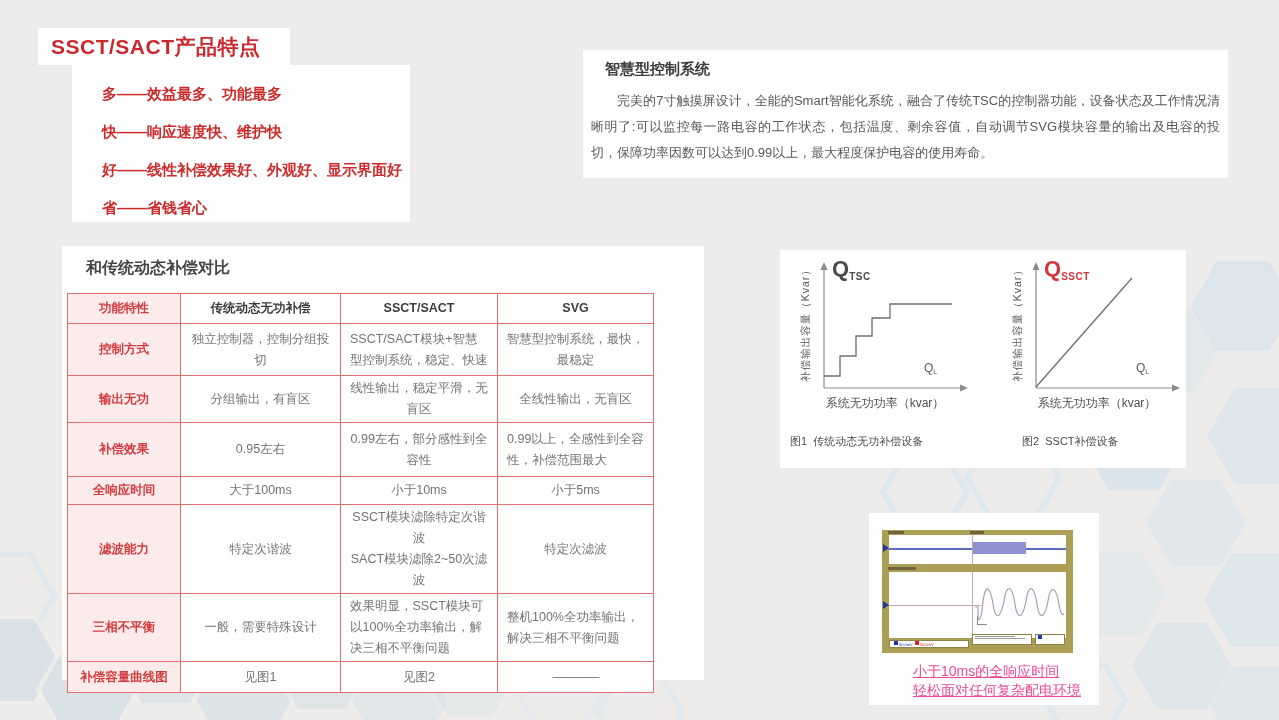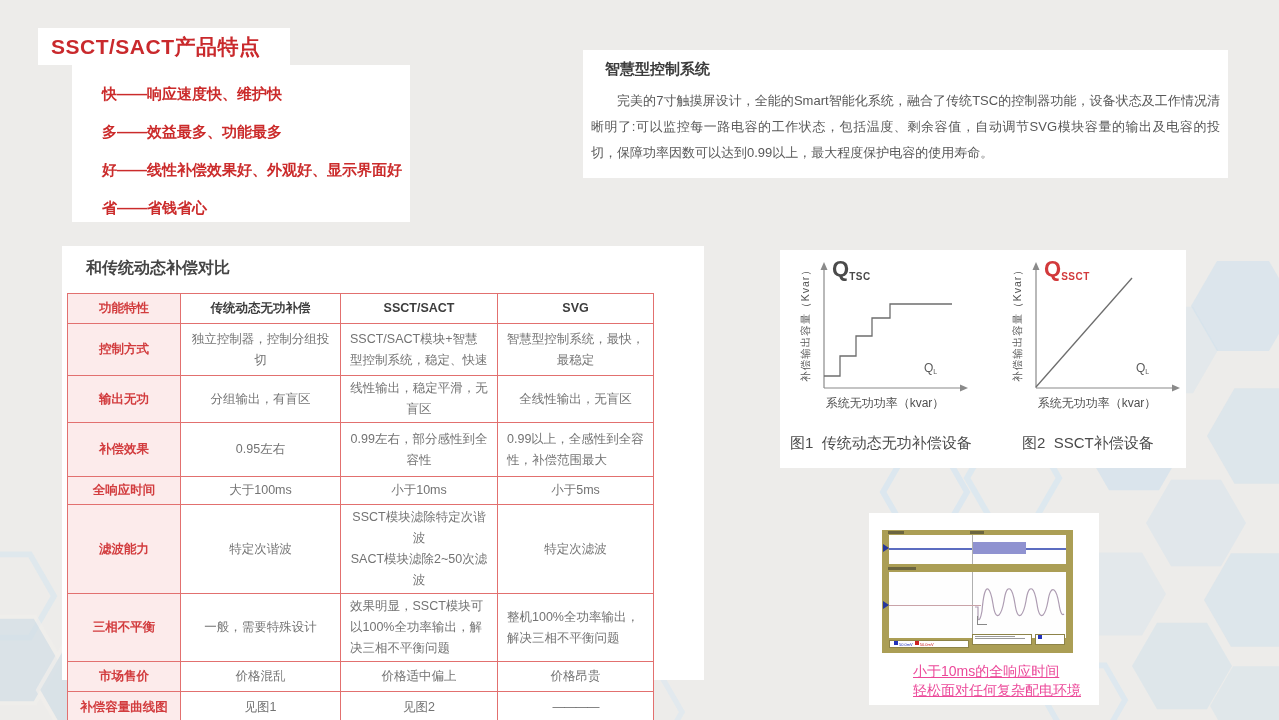--- a/index.html
+++ b/index.html
@@ -60,21 +60,21 @@
   .q-dark{color:#4a4a4a;}
   .q-red{color:#d2393b;}
   .ql{position:absolute;left:128px;top:102px;color:#5a5a5a;}
   .qlbig{font-size:12px;}
   .qlsub{font-size:7px;vertical-align:-2px;}
   .y-label{
     position:absolute;left:-50px;top:60px;width:120px;text-align:center;
     transform:rotate(-90deg);font-size:10.5px;color:#555;letter-spacing:1px;white-space:nowrap;
   }
   .x-label{position:absolute;left:4px;top:139px;width:170px;text-align:center;font-size:12px;color:#4f4f4f;white-space:nowrap;}
-  .fig-cap{position:absolute;top:184px;font-size:15px;color:#4a4a4a;white-space:pre;}
+  .fig-cap{position:absolute;top:184px;font-size:11px;color:#4a4a4a;white-space:pre;}
   .cap-1{left:10px;}
   .cap-2{left:242px;}
 
   
   .scope-panel{left:869px;top:513px;width:230px;height:192px;}
   .scope-img{position:absolute;left:13px;top:17px;width:191px;height:123px;background:#ab9e55;}
   .sc-smudge{position:absolute;background:#6b6540;height:3px;}
   .sc-top-panel{position:absolute;left:7px;top:5px;width:177px;height:29px;background:#fefefe;}
   .sc-main-panel{position:absolute;left:7px;top:42px;width:177px;height:66px;background:#fefefe;}
   .sc-vline{position:absolute;left:83px;top:0;width:1px;height:100%;background:#b0b0b0;}
@@ -136,22 +136,22 @@
   <use href="#hexb" transform="translate(322,668) scale(50)" fill="#d3dfe6" stroke="#f1efec" stroke-width="0.08" opacity="0.5"></use>
   <use href="#hexb" transform="translate(400,702) scale(50)" fill="#d3dfe6" stroke="#f1efec" stroke-width="0.08" opacity="0.45"></use>
   <use href="#hexb" transform="translate(470,676) scale(48)" fill="#d8e3e9" stroke="#f1efec" stroke-width="0.08" opacity="0.35"></use>
 </svg>
 
 <div class="panel title-box fg">
   <div class="main-title">SSCT/SACT产品特点</div>
 </div>
 
 <div class="panel features-box fg">
+  <div class="feature-line">多——效益最多、功能最多</div>
   <div class="feature-line">快——响应速度快、维护快</div>
-  <div class="feature-line">多——效益最多、功能最多</div>
   <div class="feature-line">好——线性补偿效果好、外观好、显示界面好</div>
   <div class="feature-line">省——省钱省心</div>
 </div>
 
 <div class="panel smart-box fg">
   <div class="smart-heading">智慧型控制系统</div>
   <div class="smart-para">完美的7寸触摸屏设计，全能的Smart智能化系统，融合了传统TSC的控制器功能，设备状态及工作情况清晰明了:可以监控每一路电容的工作状态，包括温度、剩余容值，自动调节SVG模块容量的输出及电容的投切，保障功率因数可以达到0.99以上，最大程度保护电容的使用寿命。</div>
 </div>
 
 <div class="panel table-panel fg">
@@ -200,26 +200,20 @@
       <td>SSCT模块滤除特定次谐波
 SACT模块滤除2~50次滤波</td>
       <td>特定次滤波</td>
     </tr>
     <tr class="rh64">
       <td class="fcol">三相不平衡</td>
       <td>一般，需要特殊设计</td>
       <td class="ta-l">效果明显，SSCT模块可以100%全功率输出，解决三相不平衡问题</td>
       <td class="ta-l">整机100%全功率输出，解决三相不平衡问题</td>
     </tr>
-    <tr class="rh30">
-      <td class="fcol">市场售价</td>
-      <td>价格混乱</td>
-      <td>价格适中偏上</td>
-      <td>价格昂贵</td>
-    </tr>
     <tr class="rh31">
       <td class="fcol">补偿容量曲线图</td>
       <td>见图1</td>
       <td>见图2</td>
       <td class="dashcell">————</td>
     </tr>
   </tbody>
     </table>
 </div>
 

